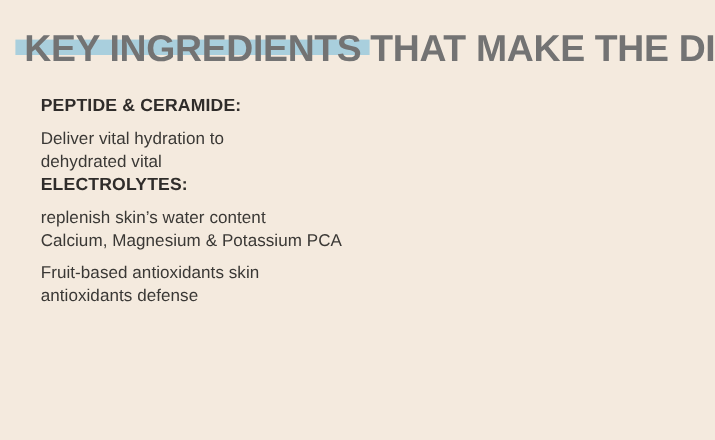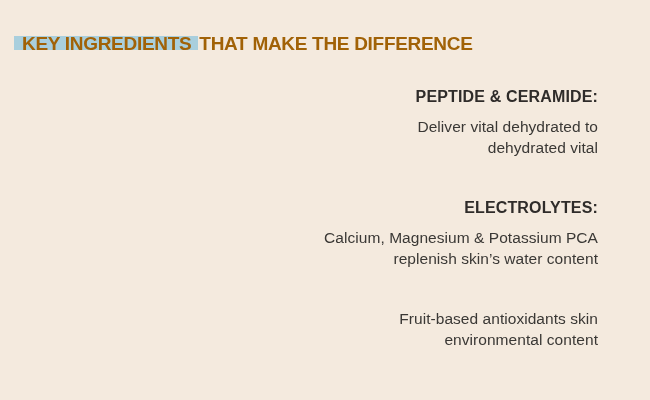--- a/index.html
+++ b/index.html
@@ -28,23 +28,23 @@
     left: 0;
     top: 28px;
     width: 650px;
     height: 32px;
     padding-left: 22px;
     box-sizing: border-box;
     white-space: nowrap;
   }
 
   .title-text {
-    font-size: 19px;
+    font-size: 34px;
     font-weight: bold;
-    color: #a16207;
+    color: #737373;
     letter-spacing: -0.3px;
     line-height: 32px;
     display: inline;
     font-stretch: condensed;
   }
 
   .title-highlight {
     position: relative;
     display: inline-block;
     padding: 0 7px 0 8px;
@@ -73,24 +73,24 @@
   .sections {
     position: absolute;
     left: 0;
     top: 86px;
     width: 650px;
     text-align: center;
   }
 
   .section {
     width: 598px;
-    text-align: right;
+    text-align: left;
+    padding-left: 37px;
   }
   .section + .section {
-    margin-top: 39px;
   }
 
   .section-heading {
     font-size: 16px;
     font-weight: bold;
     color: #2f2c2a;
     letter-spacing: 0.15px;
     line-height: 22px;
     margin: 0;
   }
@@ -114,34 +114,34 @@
 
   <div class="title-row">
     <span class="title-highlight"><span class="title-text">KEY INGREDIENTS</span></span><span class="title-text title-rest">THAT MAKE THE DIFFERENCE</span>
   </div>
 
   <div class="sections">
 
     <div class="section">
       <div class="section-heading">PEPTIDE &amp; CERAMIDE:</div>
       <div class="section-body">
-        <div class="section-line">Deliver vital dehydrated to</div>
+        <div class="section-line">Deliver vital hydration to</div>
         <div class="section-line">dehydrated vital</div>
       </div>
     </div>
 
     <div class="section">
       <div class="section-heading">ELECTROLYTES:</div>
       <div class="section-body">
+        <div class="section-line">replenish skin’s water content</div>
         <div class="section-line">Calcium, Magnesium &amp; Potassium PCA</div>
-        <div class="section-line">replenish skin’s water content</div>
       </div>
     </div>
 
     <div class="section">
       <div class="section-body">
         <div class="section-line">Fruit-based antioxidants skin</div>
-        <div class="section-line">environmental content</div>
+        <div class="section-line">antioxidants defense</div>
       </div>
     </div>
 
   </div>
 </div>
 
 </body></html>

